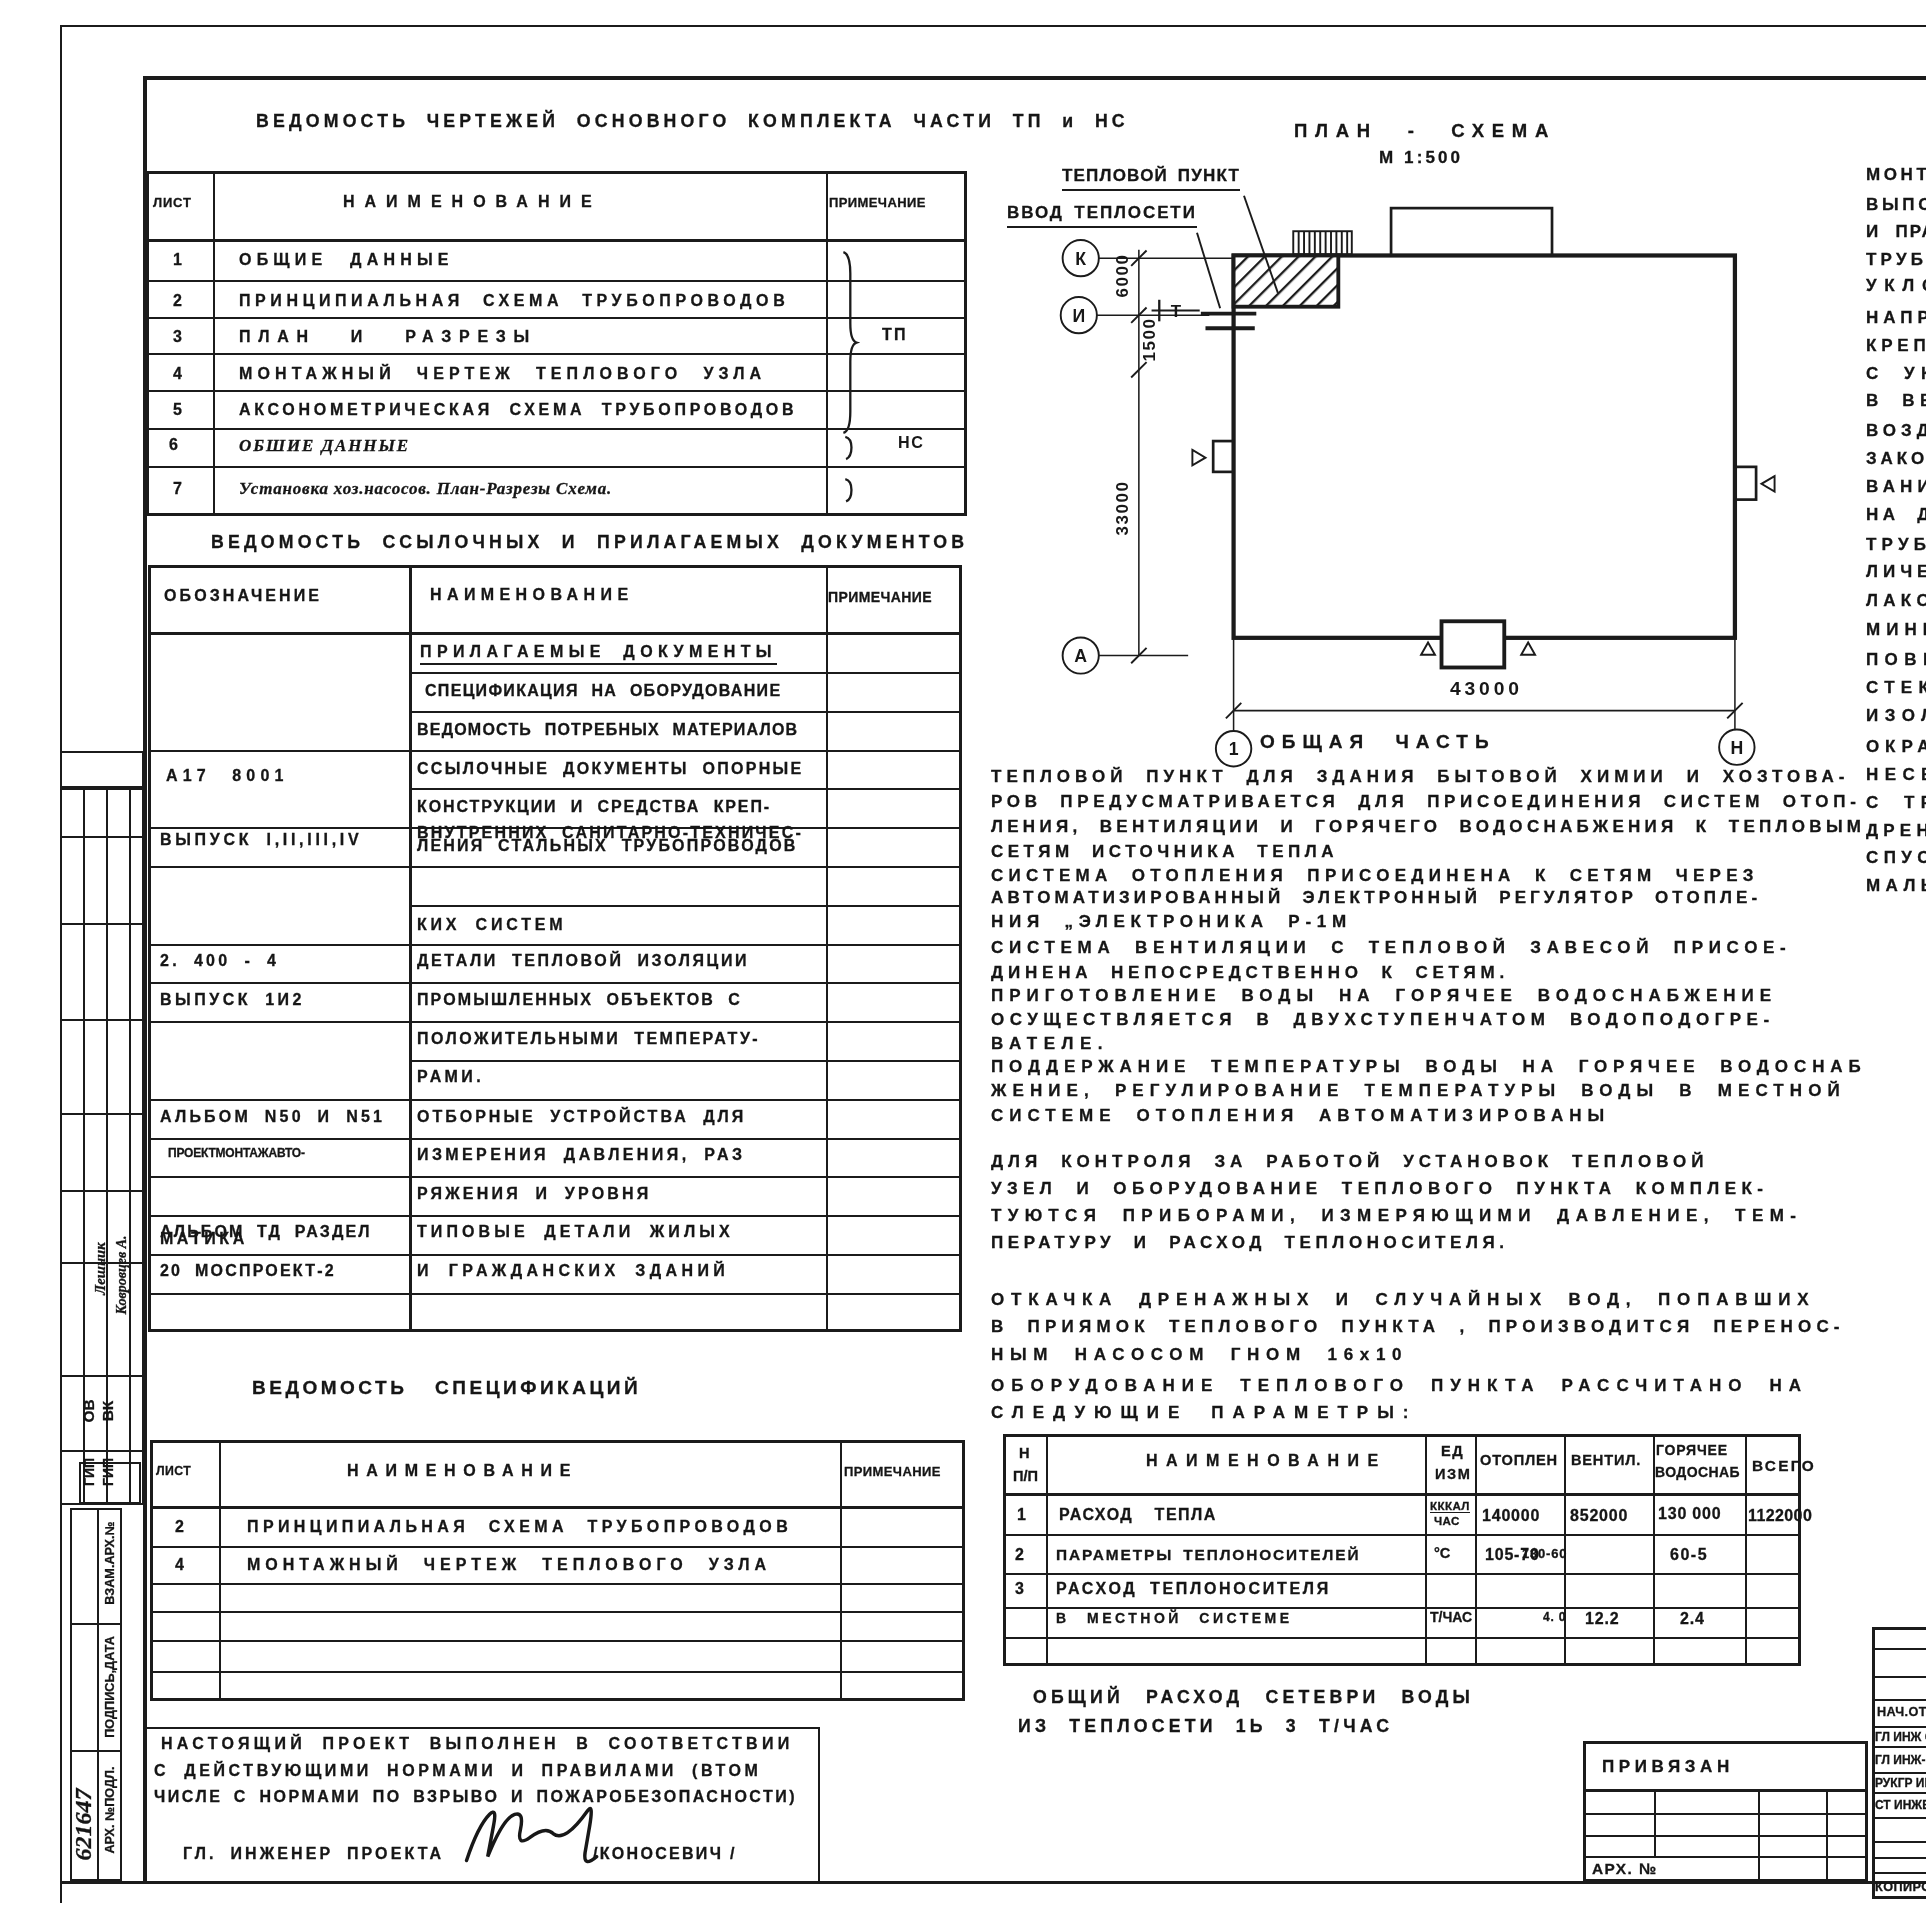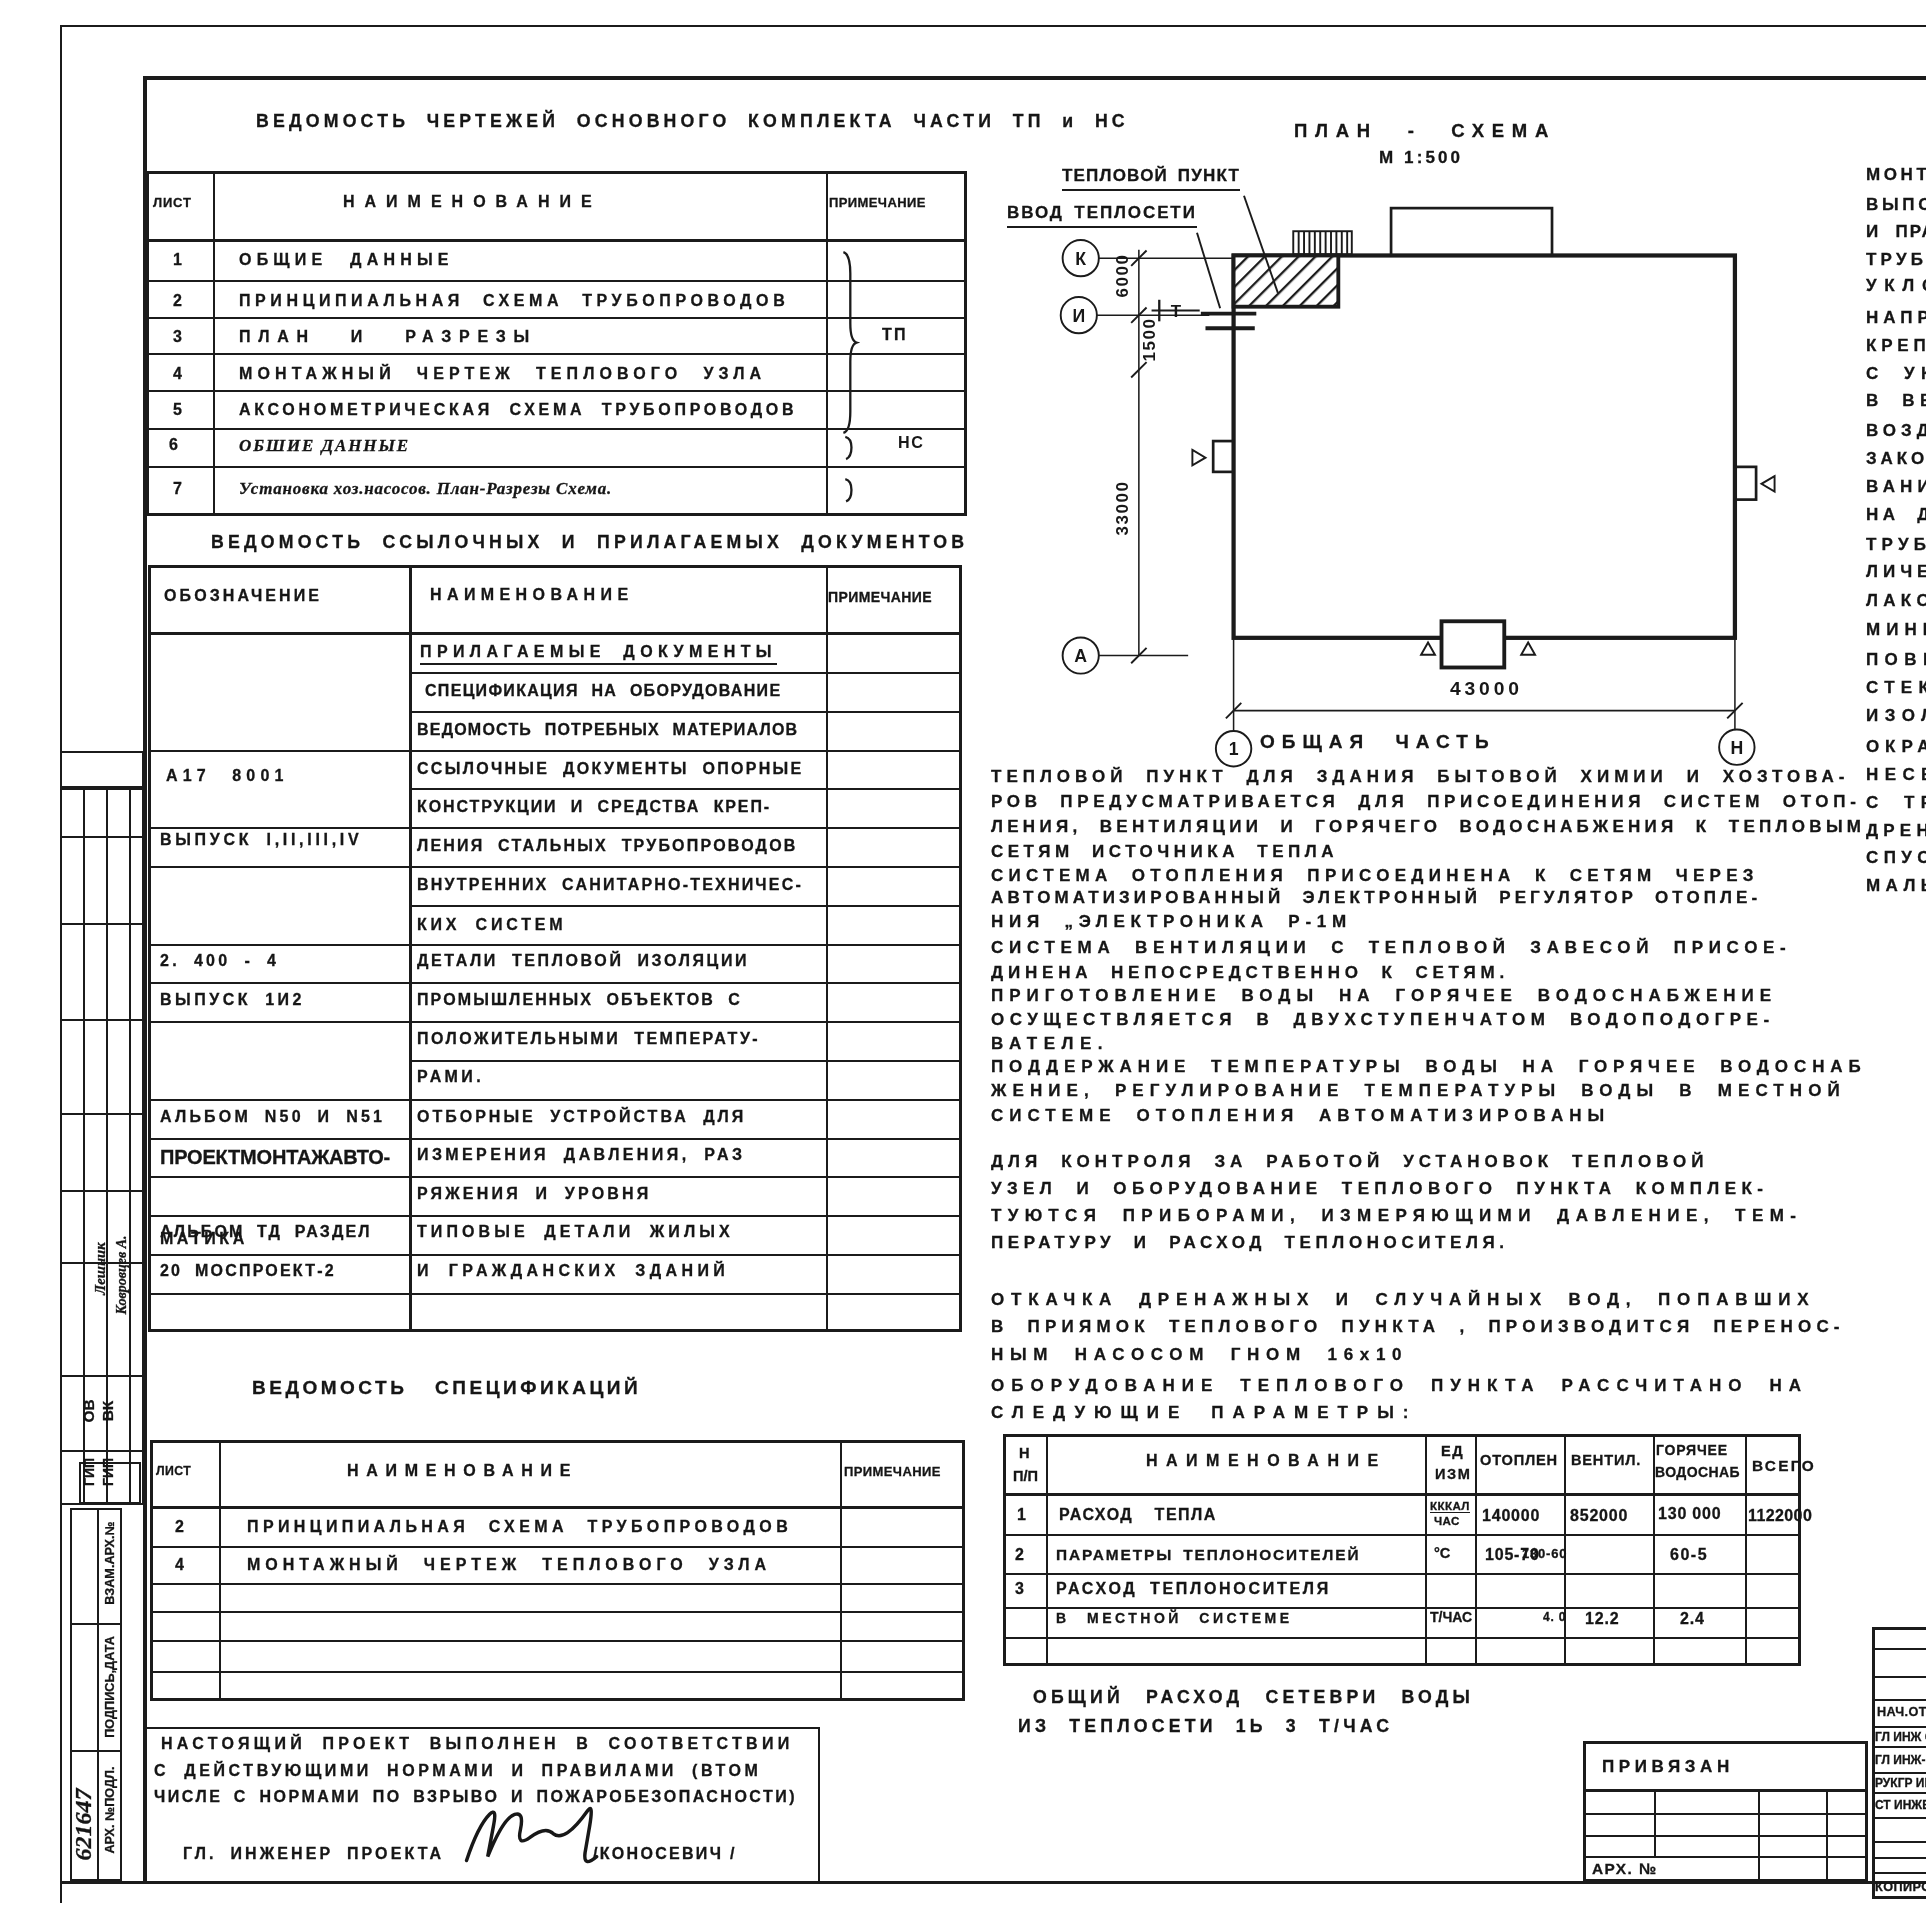--- a/index.html
+++ b/index.html
@@ -102,31 +102,31 @@
 <div class="ln" style="left:148px;top:1293px;width:814px;height:1.5px;"></div>
 
 <div class="t" style="left:420px;top:643px;font-size:16px;letter-spacing:5.4px;word-spacing:7.7px;border-bottom:2.3px solid #1b1b1b;padding-bottom:2.3px;">ПРИЛАГАЕМЫЕ ДОКУМЕНТЫ</div>
 <div class="t" style="left:417px;top:682px;font-size:16px;letter-spacing:1.3px;word-spacing:7px;margin-left:8px;">СПЕЦИФИКАЦИЯ НА ОБОРУДОВАНИЕ</div>
 <div class="t" style="left:417px;top:721px;font-size:16px;letter-spacing:1.2px;word-spacing:7px;">ВЕДОМОСТЬ ПОТРЕБНЫХ МАТЕРИАЛОВ</div>
 <div class="t" style="left:417px;top:760px;font-size:16px;letter-spacing:2.3px;word-spacing:7px;">ССЫЛОЧНЫЕ ДОКУМЕНТЫ ОПОРНЫЕ</div>
 <div class="t" style="left:166px;top:767px;font-size:16px;letter-spacing:5.2px;word-spacing:11.6px;">А17 8001</div>
 <div class="t" style="left:417px;top:798px;font-size:16px;letter-spacing:1.9px;word-spacing:7px;">КОНСТРУКЦИИ И СРЕДСТВА КРЕП-</div>
 <div class="t" style="left:160px;top:831px;font-size:16px;letter-spacing:3.7px;word-spacing:6.2px;">ВЫПУСК I,II,III,IV</div>
 <div class="t" style="left:417px;top:837px;font-size:16px;letter-spacing:2.2px;word-spacing:7px;">ЛЕНИЯ СТАЛЬНЫХ ТРУБОПРОВОДОВ</div>
-<div class="t" style="left:417px;top:876px;font-size:16px;letter-spacing:2.2px;word-spacing:7px;text-align:right;">ВНУТРЕННИХ САНИТАРНО-ТЕХНИЧЕС-</div>
+<div class="t" style="left:417px;top:824px;font-size:16px;letter-spacing:2.2px;word-spacing:7px;text-align:right;">ВНУТРЕННИХ САНИТАРНО-ТЕХНИЧЕС-</div>
 <div class="t" style="left:417px;top:916px;font-size:16px;letter-spacing:3.8px;word-spacing:7px;">КИХ СИСТЕМ</div>
 <div class="t" style="left:160px;top:952px;font-size:16px;letter-spacing:3.3px;word-spacing:6.2px;">2. 400 - 4</div>
 <div class="t" style="left:417px;top:952px;font-size:16px;letter-spacing:2.6px;word-spacing:7px;">ДЕТАЛИ ТЕПЛОВОЙ ИЗОЛЯЦИИ</div>
 <div class="t" style="left:160px;top:991px;font-size:16px;letter-spacing:3.5px;word-spacing:6.2px;">ВЫПУСК 1И2</div>
 <div class="t" style="left:417px;top:991px;font-size:16px;letter-spacing:2.1px;word-spacing:7px;">ПРОМЫШЛЕННЫХ ОБЪЕКТОВ С</div>
 <div class="t" style="left:417px;top:1030px;font-size:16px;letter-spacing:2.5px;word-spacing:7px;">ПОЛОЖИТЕЛЬНЫМИ ТЕМПЕРАТУ-</div>
 <div class="t" style="left:417px;top:1068px;font-size:16px;letter-spacing:3.4px;word-spacing:7px;">РАМИ.</div>
 <div class="t" style="left:160px;top:1108px;font-size:16px;letter-spacing:3.2px;word-spacing:6.2px;">АЛЬБОМ N50 И N51</div>
 <div class="t" style="left:417px;top:1108px;font-size:16px;letter-spacing:3px;word-spacing:7px;">ОТБОРНЫЕ УСТРОЙСТВА ДЛЯ</div>
-<div class="t" style="left:160px;top:1146px;font-size:20px;letter-spacing:-0.2px;word-spacing:6.2px;text-align:center;">ПРОЕКТМОНТАЖАВТО-</div>
+<div class="t" style="left:168px;top:1146px;font-size:12px;letter-spacing:-0.2px;word-spacing:6.2px;text-align:center;">ПРОЕКТМОНТАЖАВТО-</div>
 <div class="t" style="left:417px;top:1146px;font-size:16px;letter-spacing:3.4px;word-spacing:7px;">ИЗМЕРЕНИЯ ДАВЛЕНИЯ, РАЗ</div>
 <div class="t" style="left:160px;top:1230px;font-size:16px;letter-spacing:3.5px;word-spacing:6.2px;">МАТИКА</div>
 <div class="t" style="left:417px;top:1185px;font-size:16px;letter-spacing:3.2px;word-spacing:7px;">РЯЖЕНИЯ И УРОВНЯ</div>
 <div class="t" style="left:160px;top:1223px;font-size:16px;letter-spacing:2.1px;word-spacing:6.2px;">АЛЬБОМ ТД РАЗДЕЛ</div>
 <div class="t" style="left:417px;top:1223px;font-size:16px;letter-spacing:4.1px;word-spacing:7px;">ТИПОВЫЕ ДЕТАЛИ ЖИЛЫХ</div>
 <div class="t" style="left:160px;top:1262px;font-size:16px;letter-spacing:2.2px;word-spacing:6.2px;">20 МОСПРОЕКТ-2</div>
 <div class="t" style="left:417px;top:1262px;font-size:16px;letter-spacing:4.4px;word-spacing:7px;">И ГРАЖДАНСКИХ ЗДАНИЙ</div>
 
 <div class="t" style="left:252px;top:1377px;font-size:19px;letter-spacing:3.5px;word-spacing:19px;">ВЕДОМОСТЬ СПЕЦИФИКАЦИЙ</div>
 

